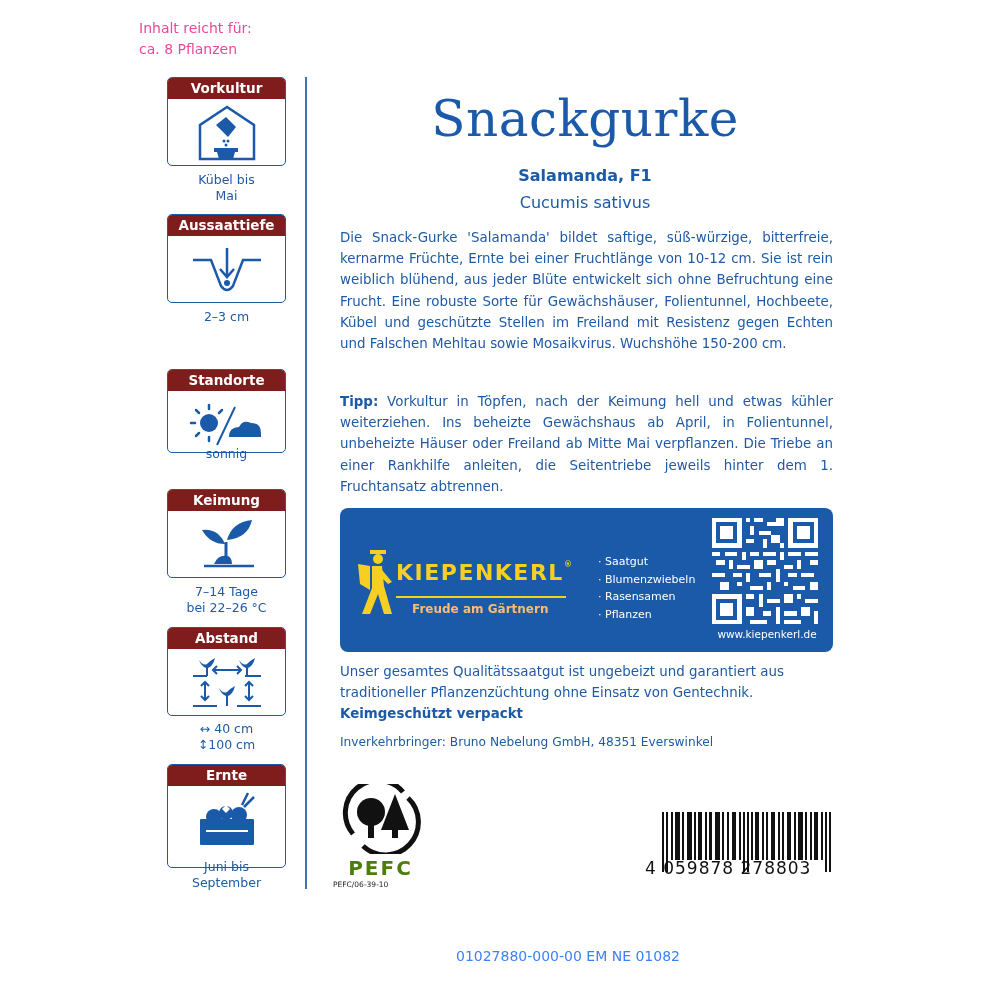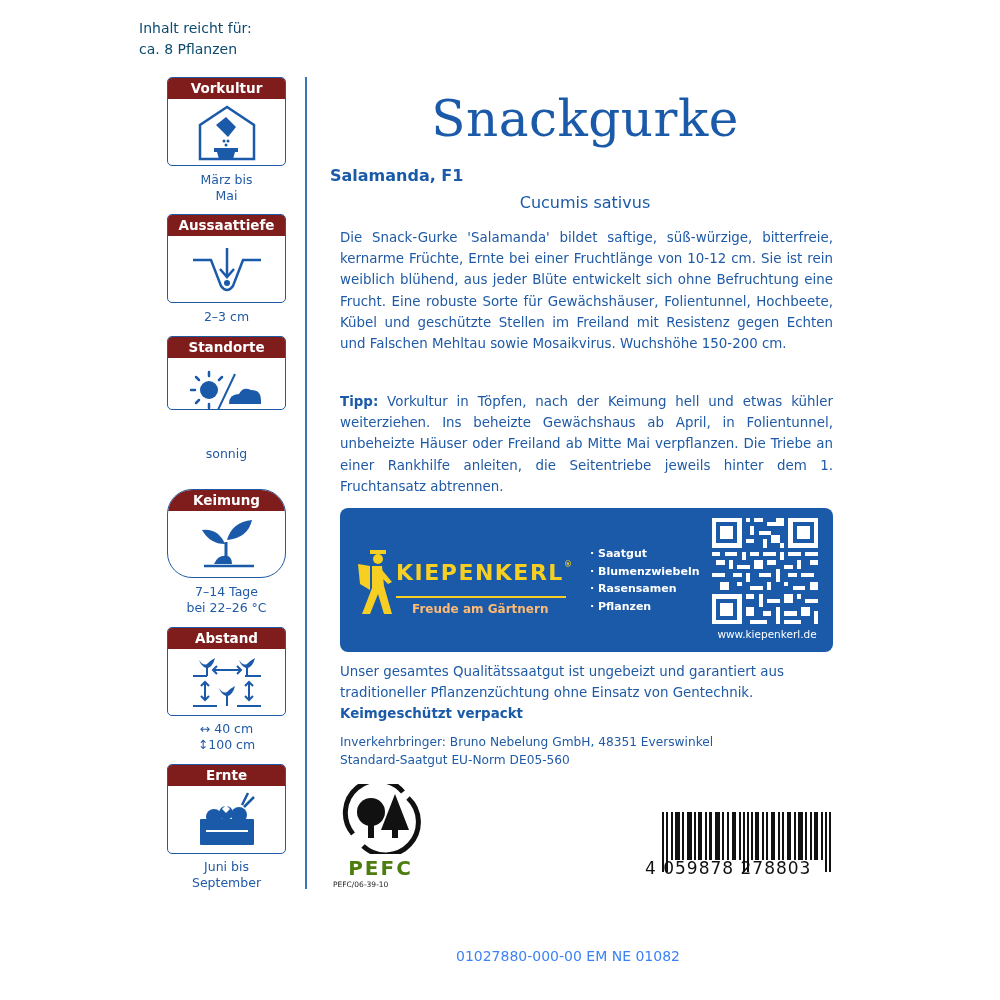--- a/index.html
+++ b/index.html
@@ -1,45 +1,45 @@
 <!DOCTYPE html>
 <html><head>
 <meta charset="utf-8">
 <style>
   html, body { margin:0; padding:0; }
   body { width:1000px; height:1000px; background:#ffffff; position:relative; overflow:hidden;
          font-family:"DejaVu Sans", sans-serif; color:#1f5aa6; }
   .abs { position:absolute; }
 
-  .content-note { left:139px; top:18px; font-size:14px; line-height:21px; color:#0c4a6e; }
+  .content-note { left:139px; top:18px; font-size:14px; line-height:21px; color:#ec4899; }
 
   .divider { left:305px; top:77px; width:2px; height:812px; background:#3b74b8; }
 
   .icon-box { position:absolute; left:167px; width:119px; border:1.5px solid #1f5aa6; border-radius:5px;
               box-sizing:border-box; overflow:hidden; background:#fff; }
   .icon-box .hdr { background:#7f1d1d; color:#fff; font-weight:bold; font-size:13.5px; text-align:center;
                    height:21px; line-height:21px; }
   .icon-box .pic { display:flex; align-items:center; justify-content:center; }
   .icon-caption { position:absolute; left:160px; width:133px; text-align:center; font-size:12.5px; line-height:16px; color:#1f5aa6; }
 
   .title { left:330px; width:510px; top:90px; text-align:center; font-family:"DejaVu Serif", serif; font-size:50px; color:#1a5aa8; letter-spacing:0.5px; }
-  .variety { left:330px; width:510px; top:166px; font-size:16px; font-weight:bold; color:#1a5aa8; }
+  .variety { left:330px; width:510px; top:166px; text-align:center; font-size:16px; font-weight:bold; color:#1a5aa8; }
   .latin { left:330px; width:510px; top:193px; text-align:center; font-size:16px; color:#1a5aa8; }
 
   .desc { left:340px; width:493px; top:227px; font-size:13.4px; line-height:21.2px; text-align:justify; color:#1f5aa6; }
   .tip { left:340px; width:493px; top:391px; font-size:13.4px; line-height:21.2px; text-align:justify; color:#1f5aa6; }
   .tip b { color:#1a5aa8; }
 
   .brand-box { left:340px; top:508px; width:493px; height:144px; background:#1a5aa8; border-radius:8px; }
   .brand-name { position:absolute; left:56px; top:52px; font-size:22px; font-weight:bold; color:#f7cf22; letter-spacing:1.5px; }
   .brand-reg { font-size:8px; vertical-align:top; }
   .brand-line { position:absolute; left:56px; top:88px; width:170px; height:1.5px; background:#f7cf22; }
   .brand-slogan { position:absolute; left:72px; top:94px; font-size:12px; font-weight:bold; color:#fdba74; }
   .walker { position:absolute; left:16px; top:40px; }
-  .brand-list { position:absolute; left:250px; top:37px; font-size:11px; font-weight:bold; color:#fff; line-height:17.5px; list-style:none; margin:0; padding:0; }
+  .brand-list { position:absolute; left:250px; top:37px; font-size:11px; font-weight:normal; color:#fff; line-height:17.5px; list-style:none; margin:8px; padding:0; }
   .brand-list li::before { content:"· "; }
   .qr { position:absolute; left:372px; top:10px; width:106px; height:106px; }
   .brand-url { position:absolute; left:372px; top:120px; width:110px; text-align:center; font-size:10.5px; color:#fff; }
 
   .quality { left:340px; top:661px; width:500px; font-size:13.4px; line-height:21px; color:#1f5aa6; }
   .quality b { color:#1a5aa8; }
   .legal { left:340px; top:733px; width:500px; font-size:12.2px; line-height:18px; color:#1f5aa6; }
 
   .pefc { left:333px; top:784px; width:95px; }
   .pefc-text { font-size:20px; font-weight:bold; color:#4d7c0f; letter-spacing:2px; text-align:center; margin-top:-2px; }
@@ -66,40 +66,40 @@
       <path d="M24 22 L34 14 L44 24 L36 34 Z" fill="#1a5aa8"></path>
       <circle cx="32" cy="38" r="1.5" fill="#1a5aa8"></circle>
         <circle cx="36" cy="38" r="1.5" fill="#1a5aa8"></circle>
         <circle cx="34" cy="42" r="1.5" fill="#1a5aa8"></circle>
       <rect x="22" y="45" width="24" height="4" fill="#1a5aa8"></rect>
       <path d="M25 49 H43 L41 56 H27 Z" fill="#1a5aa8"></path>
     </svg>
   </div>
 </div>
 <div class="icon-caption" style="top:172px;">
-  <div>März bis</div>
+  <div>Kübel bis</div>
     <div>Mai</div>
 </div>
 
 <div class="icon-box" style="top:214px;height:89px;">
   <div class="hdr">Aussaattiefe</div>
   <div class="pic" style="height:66px;">
     <svg width="76" height="50" viewBox="0 0 76 50">
       <path d="M4 16 H22 L32 42 Q38 50 44 42 L54 16 H72" fill="none" stroke="#1a5aa8" stroke-width="2.5"></path>
       <line x1="38" y1="4" x2="38" y2="32" stroke="#1a5aa8" stroke-width="2.5"></line>
       <path d="M31 25 L38 33 L45 25" fill="none" stroke="#1a5aa8" stroke-width="2.5"></path>
       <circle cx="38" cy="39" r="3" fill="#1a5aa8"></circle>
     </svg>
   </div>
 </div>
 <div class="icon-caption" style="top:309px;">
   <div>2–3 cm</div>
 </div>
 
-<div class="icon-box" style="top:336px;height:74px;">
+<div class="icon-box" style="top:369px;height:84px;">
   <div class="hdr">Standorte</div>
   <div class="pic" style="height:66px;">
     <svg width="80" height="50" viewBox="0 0 80 50">
       <circle cx="22" cy="24" r="9" fill="#1a5aa8"></circle>
       <g stroke="#1a5aa8" stroke-width="2.5" stroke-linecap="round">
         <line x1="22" y1="6" x2="22" y2="10"></line>
           <line x1="22" y1="38" x2="22" y2="42"></line>
         <line x1="4" y1="24" x2="8" y2="24"></line>
           <line x1="9" y1="11" x2="12" y2="14"></line>
         <line x1="9" y1="37" x2="12" y2="34"></line>
@@ -107,21 +107,21 @@
       </g>
       <line x1="48" y1="8" x2="30" y2="46" stroke="#1a5aa8" stroke-width="2"></line>
       <path d="M42 38 Q42 28 52 28 Q56 20 64 24 Q74 24 74 34 L74 38 Z" fill="#1a5aa8"></path>
     </svg>
   </div>
 </div>
 <div class="icon-caption" style="top:446px;">
   <div>sonnig</div>
 </div>
 
-<div class="icon-box" style="top:489px;height:89px;border-radius:25px;">
+<div class="icon-box" style="top:489px;height:89px;">
   <div class="hdr">Keimung</div>
   <div class="pic" style="height:66px;">
     <svg width="70" height="56" viewBox="0 0 70 56">
       <path d="M34 44 V26" stroke="#1a5aa8" stroke-width="3"></path>
       <path d="M33 28 Q18 28 10 14 Q26 12 33 28 Z" fill="#1a5aa8"></path>
       <path d="M35 24 Q40 6 60 4 Q56 22 35 24 Z" fill="#1a5aa8"></path>
       <path d="M22 48 Q26 38 36 40 Q40 42 40 48 Z" fill="#1a5aa8"></path>
       <line x1="12" y1="50" x2="62" y2="50" stroke="#1a5aa8" stroke-width="2.5"></line>
     </svg>
   </div>
@@ -153,21 +153,21 @@
           <line x1="50" y1="54" x2="74" y2="54"></line>
       </g>
     </svg>
   </div>
 </div>
 <div class="icon-caption" style="top:721px;">
   <div>↔ 40 cm</div>
     <div>↕100 cm</div>
 </div>
 
-<div class="icon-box" style="top:764px;height:90px;">
+<div class="icon-box" style="top:764px;height:104px;">
   <div class="hdr">Ernte</div>
   <div class="pic" style="height:66px;">
     <svg width="70" height="56" viewBox="0 0 70 56">
       <g fill="#1a5aa8">
         <circle cx="22" cy="26" r="8"></circle>
           <circle cx="34" cy="22" r="7"></circle>
           <circle cx="47" cy="24" r="8"></circle>
         <path d="M50 14 L56 2 M52 16 L62 6" stroke="#1a5aa8" stroke-width="2.5"></path>
         <rect x="8" y="28" width="54" height="26" rx="1"></rect>
       </g>
@@ -231,21 +231,20 @@
   <div class="brand-url">www.kiepenkerl.de</div>
 </div>
 
 <div class="abs quality">
   <div>Unser gesamtes Qualitätssaatgut ist ungebeizt und garantiert aus traditioneller Pflanzenzüchtung ohne Einsatz von Gentechnik.</div>
   <b>Keimgeschützt verpackt</b>
 </div>
 
 <div class="abs legal">
   <div>Inverkehrbringer: Bruno Nebelung GmbH, 48351 Everswinkel</div>
-  <div>Standard-Saatgut EU-Norm DE05-560</div>
 </div>
 
 <div class="abs pefc">
   <svg width="95" height="70" viewBox="0 0 95 70">
     <path d="M20 50 A32 32 0 0 1 70 8" fill="none" stroke="#111" stroke-width="5"></path>
     <path d="M75 14 A32 32 0 0 1 30 62" fill="none" stroke="#111" stroke-width="5"></path>
     <circle cx="38" cy="28" r="14" fill="#111"></circle>
     <rect x="35" y="38" width="6" height="16" fill="#111"></rect>
     <path d="M62 10 L76 46 L48 46Z" fill="#111"></path>
     <rect x="59" y="44" width="6" height="10" fill="#111"></rect>

